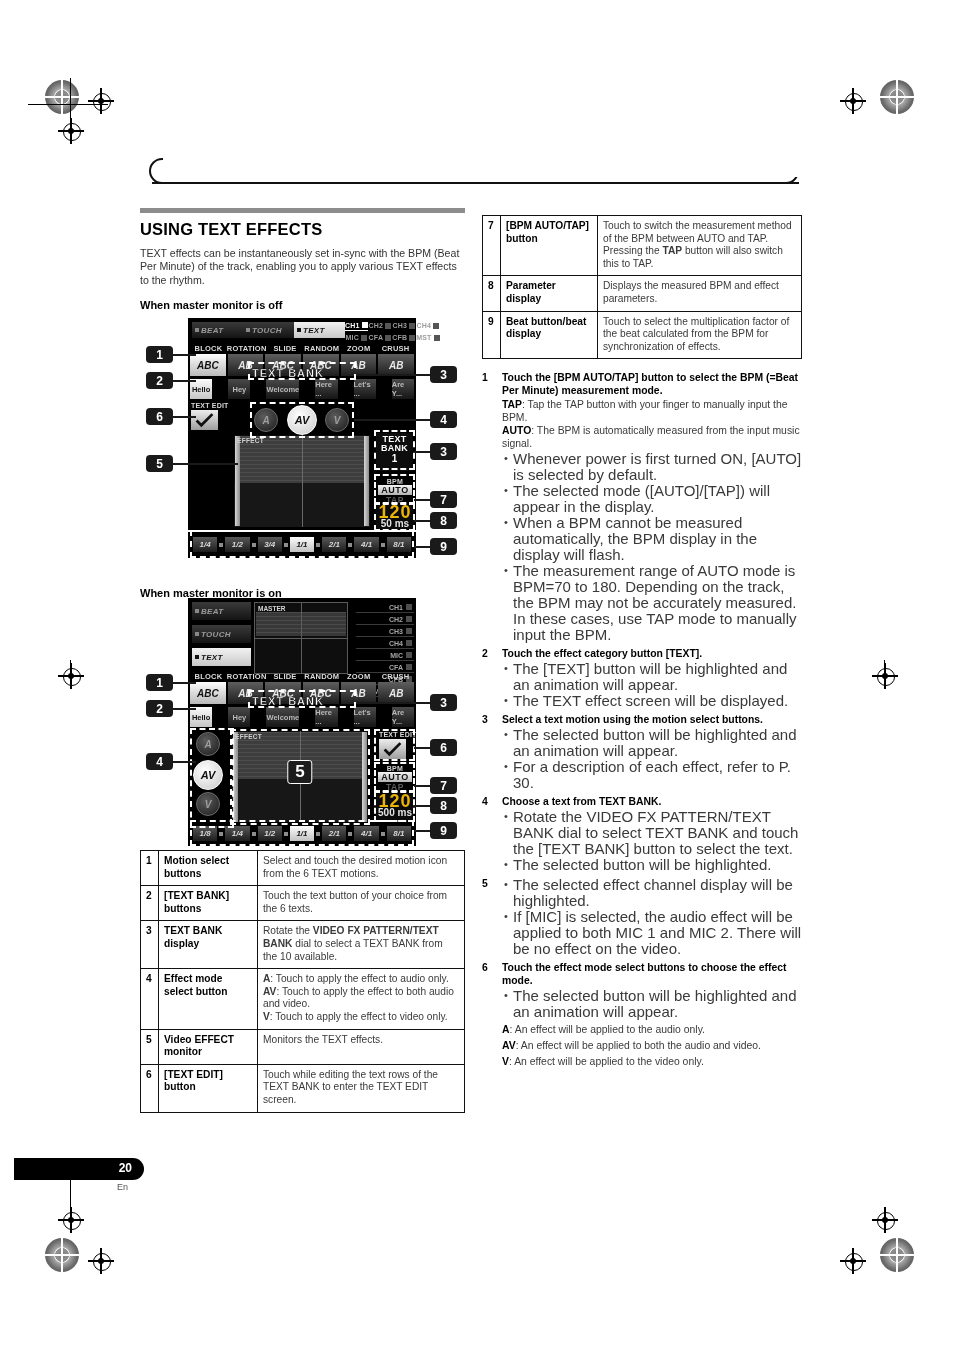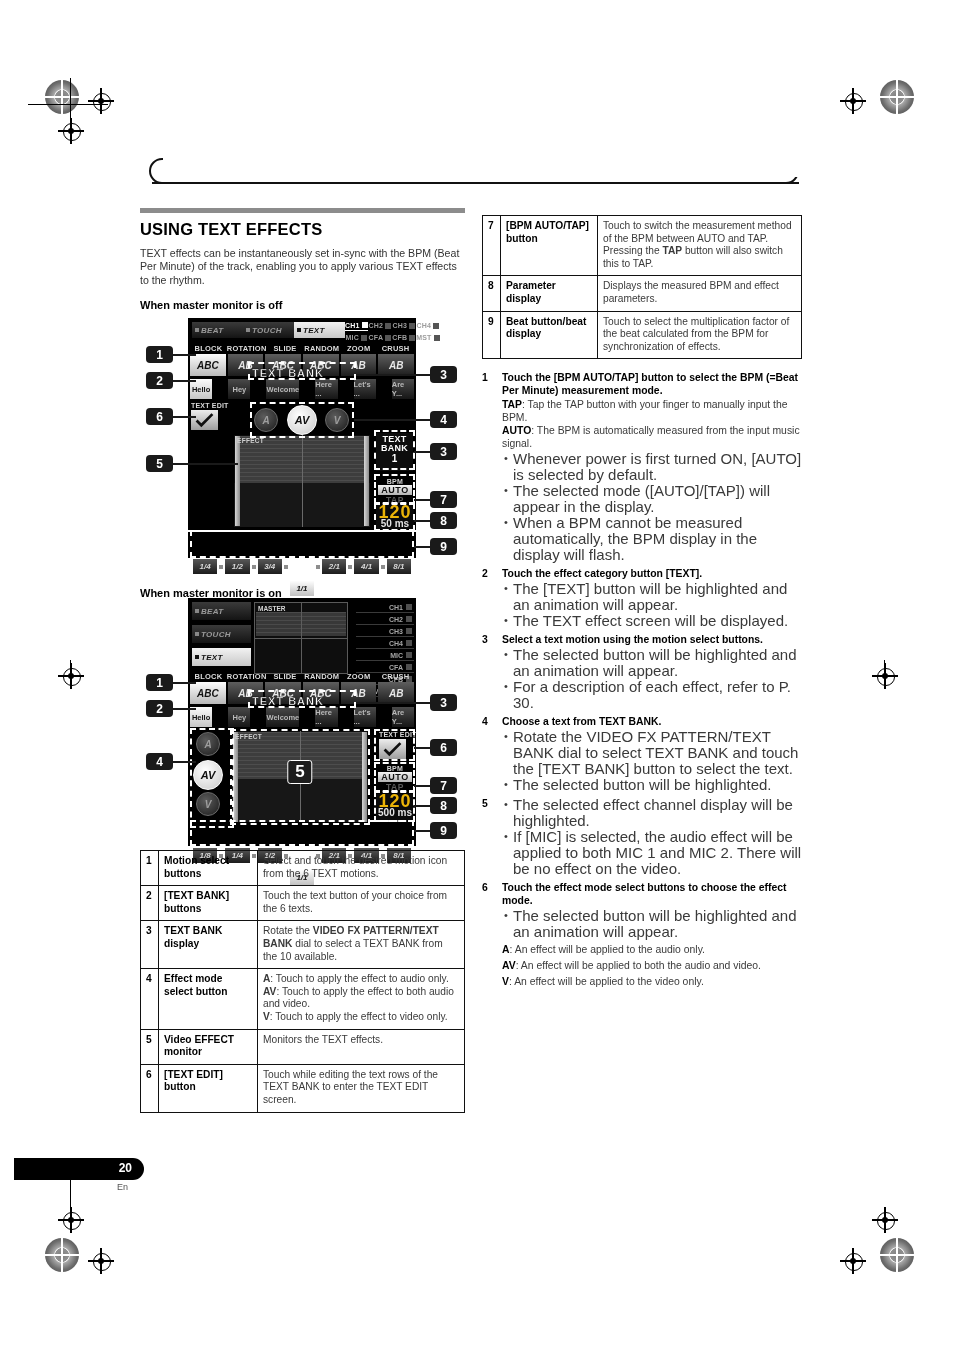--- a/index.html
+++ b/index.html
@@ -133,21 +133,21 @@
   .bpmbox .tap{color:#5b5b5b;font-size:8.5px;font-weight:bold;letter-spacing:.5px;}
 
   .parmbox{position:absolute;text-align:center;background:#0b0b0b;}
   .parmbox .v{color:#eab308;font-size:18px;font-weight:bold;letter-spacing:1px;line-height:14px;}
   .parmbox .u{color:#e2e2e2;font-size:10px;font-weight:bold;line-height:9px;}
 
   .beatrow{position:absolute;display:flex;align-items:center;gap:2px;}
   .beatbtn{flex:1;height:15px;background:linear-gradient(180deg,#585858,#1c1c1c);
      display:flex;align-items:center;justify-content:center;
      font-size:8px;font-weight:bold;color:#d8d8d8;font-style:italic;}
-  .beatbtn.on{background:linear-gradient(180deg,#fdfdfd,#c2c2c2);color:#111;margin-top:44px;}
+  .beatbtn.on{background:linear-gradient(180deg,#fdfdfd,#c2c2c2);color:#111;}
   .beatdot{width:4px;height:4px;background:#8d8d8d;flex:0 0 auto;}
 
   .dashbox{position:absolute;border:2px dashed #ffffff;box-sizing:border-box;}
 
   .callout{position:absolute;width:27px;height:17px;background:#1a1a1a;color:#fff;
      border-radius:4px;font-size:12px;font-weight:bold;
      display:flex;align-items:center;justify-content:center;}
   .lead{position:absolute;background:#1a1a1a;height:1.6px;}
 
   
@@ -668,20 +668,21 @@
     <ol class="steps">
       <li>
         <span class="snum">1</span>
         <span class="stitle">Touch the [BPM AUTO/TAP] button to select the BPM (=Beat Per Minute) measurement mode.</span>
         <span class="sbody"><b>TAP</b><span>: Tap the TAP button with your finger to manually input the BPM.</span></span>
         <span class="sbody"><b>AUTO</b><span>: The BPM is automatically measured from the input music signal.</span></span>
         <ul class="bul">
           <li>Whenever power is first turned ON, [AUTO] is selected by default.</li>
           <li>The selected mode ([AUTO]/[TAP]) will appear in the display.</li>
           <li>When a BPM cannot be measured automatically, the BPM display in the display will flash.</li>
+          <li>The measurement range of AUTO mode is BPM=70 to 180. Depending on the track, the BPM may not be accurately measured. In these cases, use TAP mode to manually input the BPM.</li>
         </ul>
       </li>
       <li>
         <span class="snum">2</span>
         <span class="stitle">Touch the effect category button [TEXT].</span>
         <ul class="bul">
           <li>The [TEXT] button will be highlighted and an animation will appear.</li>
           <li>The TEXT effect screen will be displayed.</li>
         </ul>
       </li>

